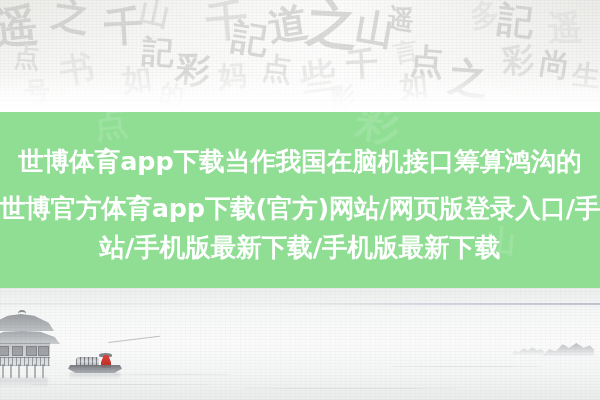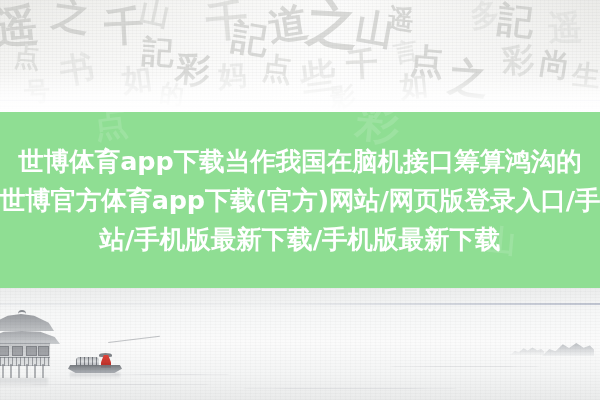--- a/index.html
+++ b/index.html
@@ -86,21 +86,21 @@
     text-align: center;
     color: #ffffff;
     font-family: "DejaVu Sans", "Liberation Sans", sans-serif;
     font-weight: 700;
     font-size: 25.5px;
     line-height: 39px;
     letter-spacing: 0px;
     white-space: nowrap;
   }
   .headline .hl-line { display: block; }
-  .hl-line.l2 { letter-spacing: -0.2px; }
+  .hl-line.l2 { letter-spacing: -0.2px; margin-top: 8px; }
 
   
   .photo-bottom {
     position: absolute;
     left: 0; top: 288px;
     width: 600px; height: 112px;
     overflow: hidden;
     background:
       linear-gradient(180deg, #eceded 0%, #f6f7f7 22%, #fbfbfb 48%, #f4f5f5 76%, #eaebeb 100%);
   }

